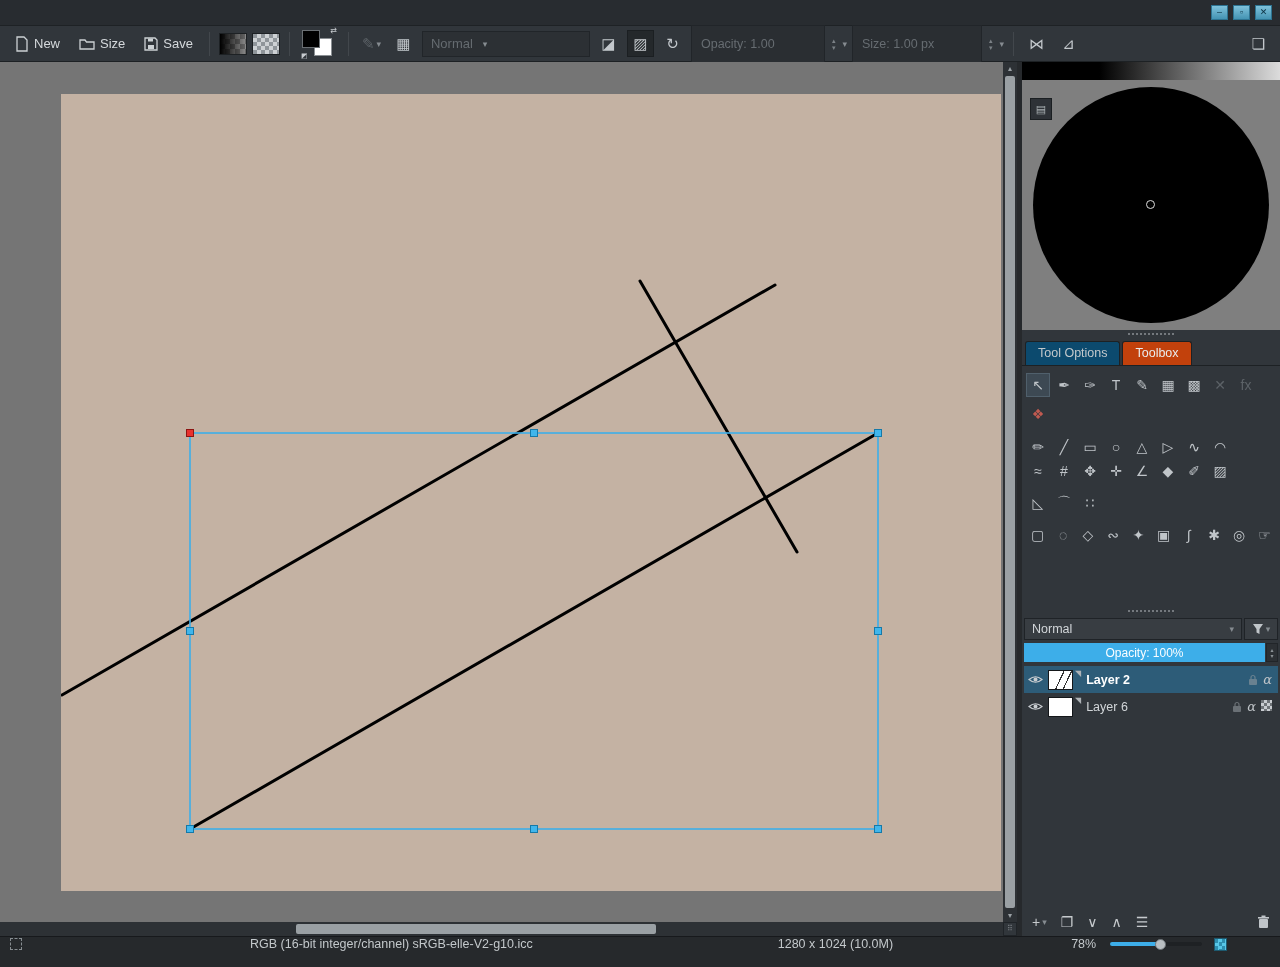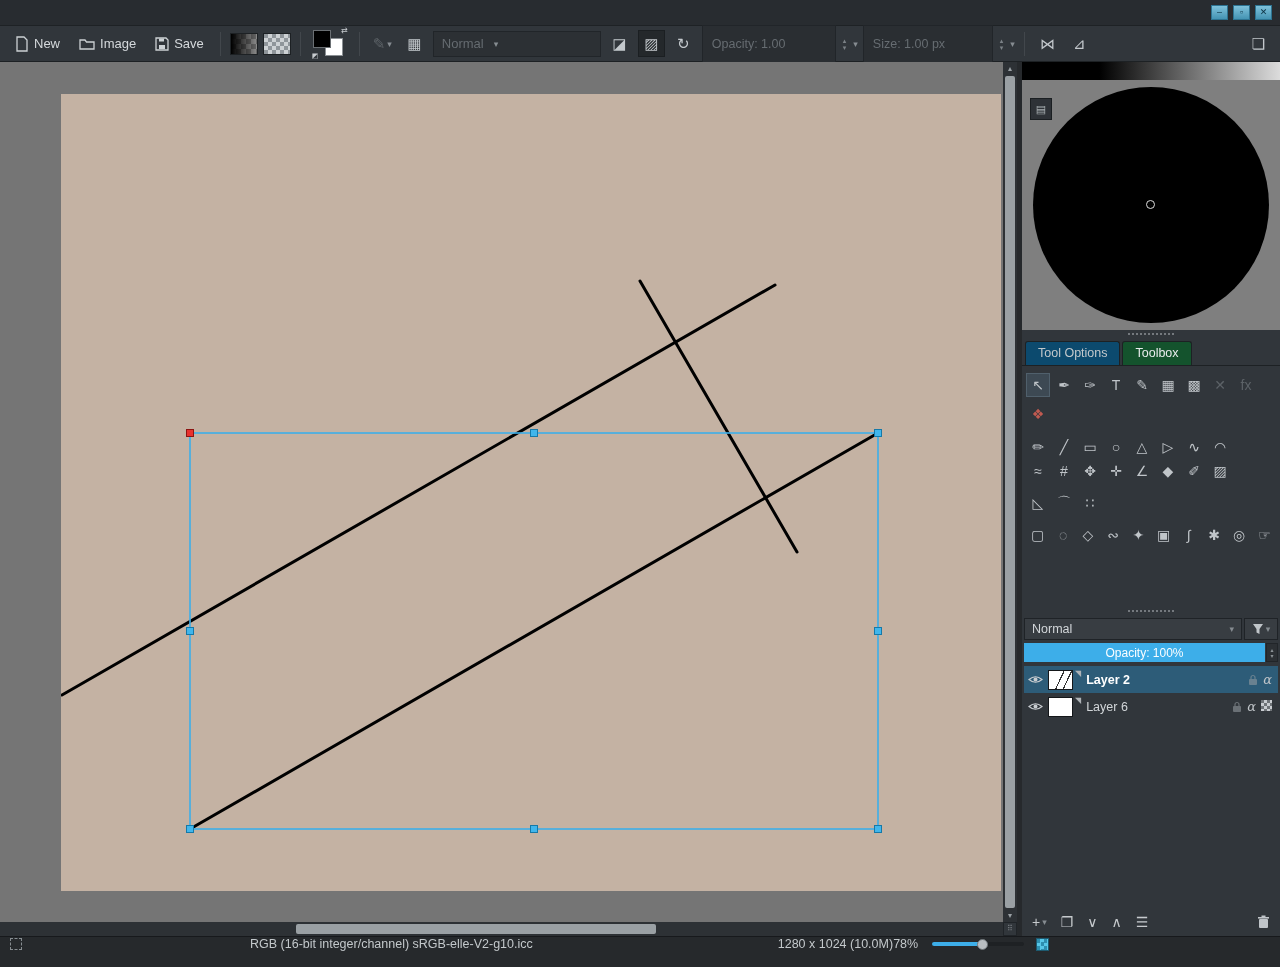--- a/index.html
+++ b/index.html
@@ -58,21 +58,21 @@
 .panel{width:258px;margin-left:5px;background:#31363b;display:flex;flex-direction:column}
 .shade-strip{height:18px;background:linear-gradient(to right,#000 0%,#000 30%,#dcdcdc 100%)}
 .selector{position:relative;height:250px;background:#7f7f7f;flex:0 0 auto}
 .wheel{position:absolute;left:11px;top:7px;width:236px;height:236px;border-radius:50%;background:#000}
 .wheel-ind{position:absolute;left:50%;top:50%;width:9px;height:9px;margin:-5.5px 0 0 -5.5px;border:1.5px solid #dcdcdc;border-radius:50%}
 .sel-btn{position:absolute;left:8px;top:18px;width:22px;height:22px;background:#2e3237;border:1px solid #1b1f22;color:#aab0b4;font-size:11px;display:flex;align-items:center;justify-content:center}
 .splitter{height:8px;display:flex;align-items:center;justify-content:center;flex:0 0 auto}
 .splitter i{width:46px;border-top:2px dotted #74797e}
 .tabbar{display:flex;padding:3px 3px 0;border-bottom:1px solid #1d2124;gap:2px;flex:0 0 auto}
 .tab{padding:4px 12px 5px;font-size:12.5px;color:#c3c8cb;background:#0c4a6e;border:1px solid #1d2124;border-bottom:none;border-radius:3px 3px 0 0}
-.tab.active{background:#14532d;color:#e9eced}
+.tab.active{background:#c2410c;color:#e9eced}
 .toolbox{padding:5px 4px 0;flex:0 0 auto}
 .tb-row{display:flex;gap:2px}
 .tb-tool{width:24px;height:24px;display:flex;align-items:center;justify-content:center;font-size:14px;color:#c0c5c9;border:1px solid transparent}
 .tb-tool.active{background:#3d4953;border-color:#50606c}
 .tb-tool.dim{color:#5c6267}
 .tool-spacer{height:60px;flex:0 0 auto}
 
 
 .layers{flex:1;display:flex;flex-direction:column;padding:3px 2px 0}
 .mode-row{display:flex;gap:2px}
@@ -96,21 +96,21 @@
 .checker-ic{width:11px;height:11px;display:inline-block;background:conic-gradient(#c8ccd0 0 25%,#6f7478 0 50%,#c8ccd0 0 75%,#6f7478 0) 0 0/6px 6px}
 .layer-actions{margin-top:auto;display:flex;align-items:center;padding:3px 8px 6px;gap:14px}
 .la-btn{display:flex;align-items:center;gap:2px;color:#c6cacd;font-size:14px}
 .trash{margin-left:auto;display:flex}
 
 
 .statusbar{height:15px;background:#26292c;border-top:1px solid #17191c;display:flex;align-items:center;font-size:12.5px;color:#c3c8cb}
 .dashed-sq{width:12px;height:12px;border:1px dashed #878d91;margin-left:10px;flex:0 0 auto}
 .profile{margin-left:228px;white-space:nowrap}
 .dims{margin-left:245px;white-space:nowrap}
-.zoomtxt{}
+.zoomtxt{margin-left:178px}
 .zslider{width:92px;height:4px;background:#1e2124;border-radius:2px;position:relative;margin-left:14px}
 .zfill{position:absolute;left:0;top:0;height:4px;width:55%;background:#3daee9;border-radius:2px}
 .zknob{position:absolute;left:55%;top:50%;width:11px;height:11px;margin:-5.5px 0 0 -5.5px;background:#b9bec2;border:1px solid #6f757a;border-radius:50%}
 .zicon{width:13px;height:13px;margin-left:12px;background:conic-gradient(#57c7e8 0 25%,#2e8fb0 0 50%,#57c7e8 0 75%,#2e8fb0 0) 0 0/7px 7px;border:1px solid #1d5a70}
 </style>
 </head>
 <body>
 
 <div class="menubar">
   <div class="win-controls">
@@ -124,21 +124,21 @@
   <div class="tb-btn">
     <svg width="14" height="16">
         <path d="M2 1 h7 l3 3 v11 h-10 z" fill="none" stroke="#ccd1d4" stroke-width="1.3"></path>
       </svg>
     <span>New</span>
   </div>
   <div class="tb-btn">
     <svg width="16" height="13">
         <path d="M1 3 h5 l1.5 2 H15 v7 H1 z" fill="none" stroke="#ccd1d4" stroke-width="1.3"></path>
       </svg>
-    <span>Image</span>
+    <span>Size</span>
   </div>
   <div class="tb-btn">
     <svg width="14" height="14">
         <path d="M1 1 h10 l2 2 v10 h-12 z" fill="none" stroke="#ccd1d4" stroke-width="1.3"></path>
         <rect x="4" y="8" width="6" height="4" fill="#ccd1d4"></rect>
         <rect x="4" y="1.5" width="5" height="3" fill="#ccd1d4"></rect>
       </svg>
     <span>Save</span>
   </div>
   <div class="sep"></div>

